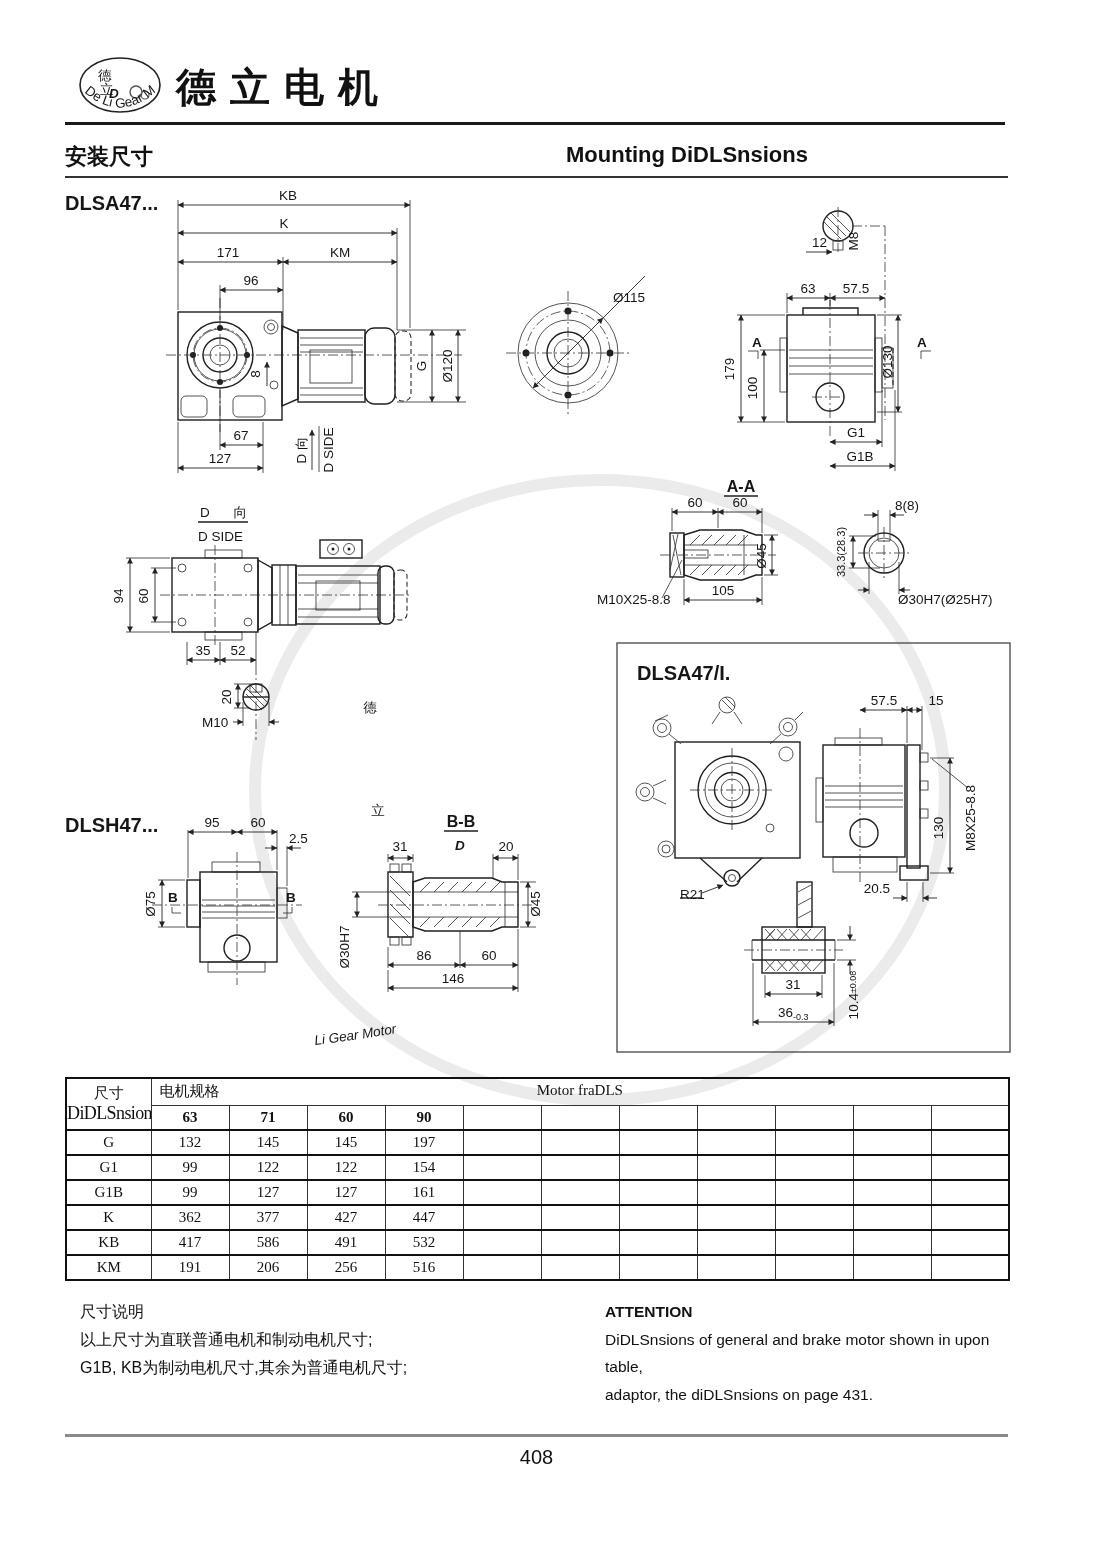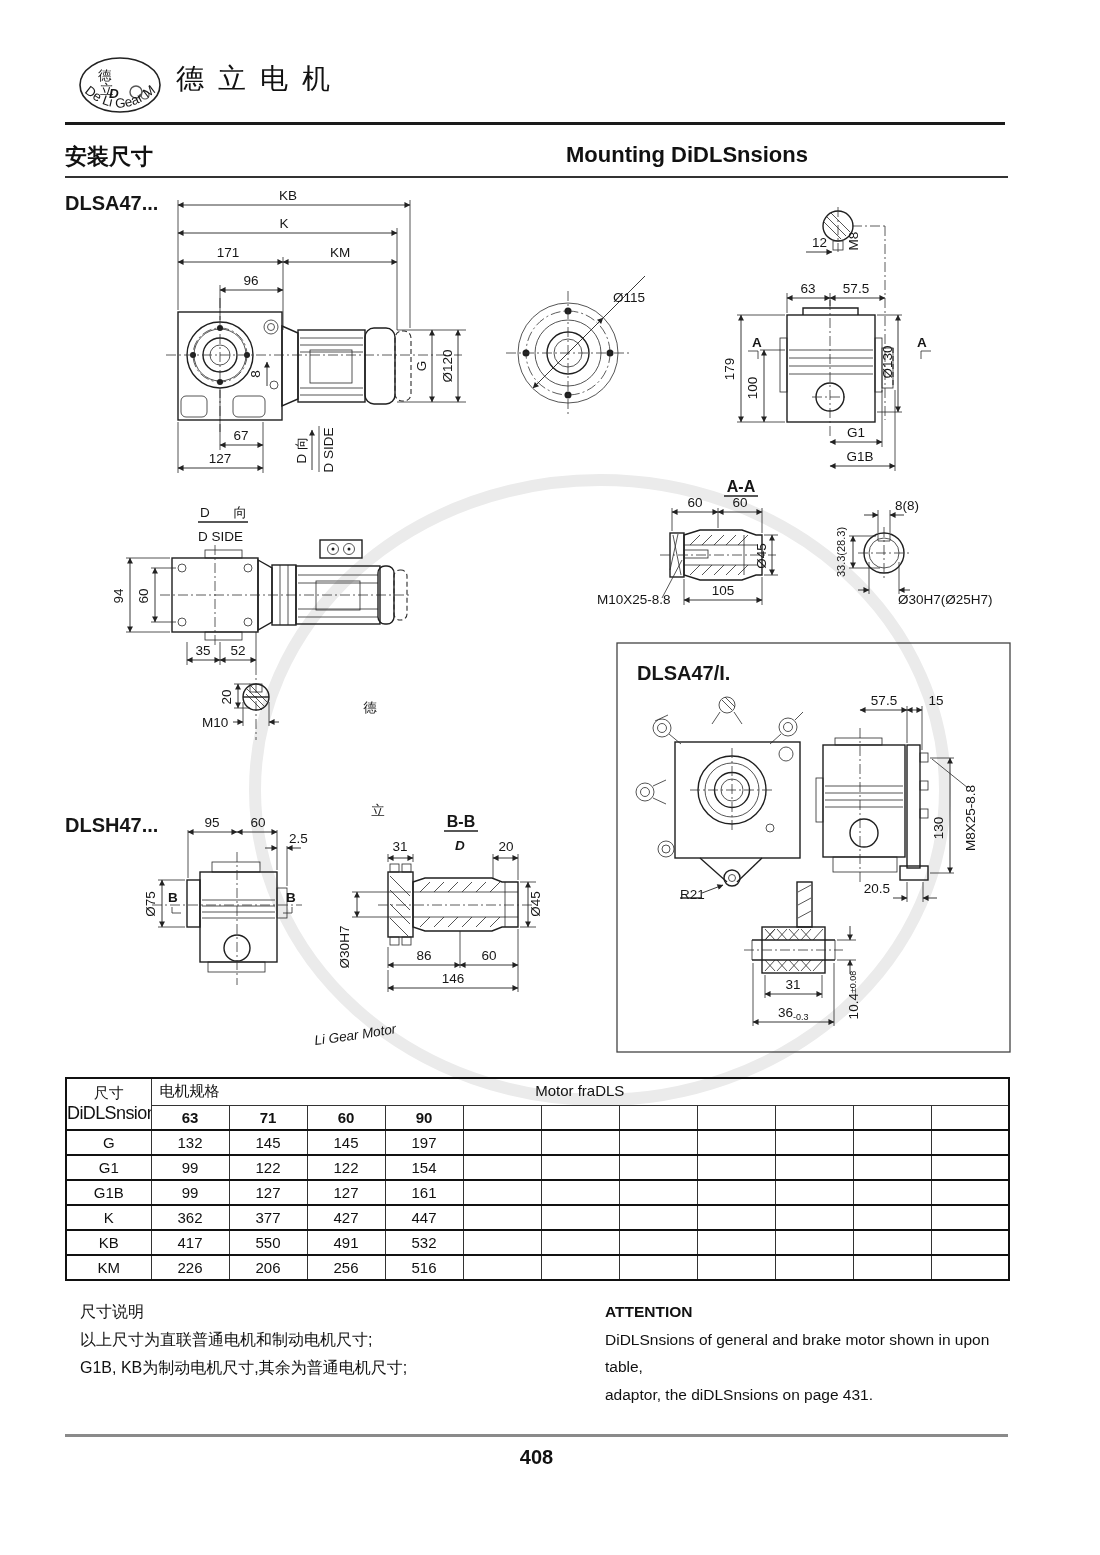--- a/index.html
+++ b/index.html
@@ -1,34 +1,34 @@
 <!DOCTYPE html>
 <html><head>
 <meta charset="utf-8">
 <style>
   html,body{margin:0;padding:0;background:#e9e9e9;}
   .page{position:relative;width:1100px;height:1555px;background:#ffffff;margin:0 auto;
         font-family:"Liberation Sans",sans-serif;color:#111;overflow:hidden;}
   .abs{position:absolute;}
-  .brand{font-size:28px;font-weight:normal;letter-spacing:14px;font-family:"DejaVu Sans",sans-serif;}
+  .brand{font-size:40px;font-weight:bold;letter-spacing:14px;font-family:"DejaVu Sans",sans-serif;}
   .rule{background:#1a1a1a;}
   .sect{font-size:22px;font-weight:bold;}
   .wm{pointer-events:none;}
   
   svg text{font-family:"Liberation Sans",sans-serif;font-size:13.5px;fill:#161616;}
   svg .ttl{font-size:20px;font-weight:bold;}
   svg .sm{font-size:11px;}
   .o{stroke:#1f1f1f;stroke-width:1.4;fill:none;}
   .x{stroke:#2a2a2a;stroke-width:.8;fill:none;}
   .d{stroke:#222;stroke-width:.9;fill:none;}
   .dd{stroke:#333;stroke-width:.8;fill:none;stroke-dasharray:10 3 2 3;}
   .dsh{stroke:#2a2a2a;stroke-width:1.1;fill:none;stroke-dasharray:5 3;}
   .dot{fill:#1f1f1f;stroke:none;}
   
-  table.dim{border-collapse:collapse;table-layout:fixed;width:943px;}
+  table.dim{border-collapse:collapse;table-layout:fixed;width:943px;font-family:Liberation Serif, serif;}
   table.dim th,table.dim td{border:1px solid #333;padding:0;text-align:center;
     font-size:15px;font-weight:normal;overflow:hidden;white-space:nowrap;}
   table.dim{border:2px solid #111;}
   table.dim .hrow td,table.dim .hrow th{border-bottom:2px solid #111;}
   table.dim tr.body td{border-top:2px solid #111;}
   .lblcell{font-weight:bold;}
   .notes{font-size:16px;line-height:28px;}
   .att{font-size:15.5px;line-height:27.5px;}
 </style>
 </head>
@@ -653,34 +653,34 @@
           <td></td>
           <td></td>
           <td></td>
           <td></td>
           <td></td>
           <td></td>
     </tr>
     <tr class="body" style="height:25px">
       <td class="lblcell">KB</td>
       <td>417</td>
-      <td>550</td>
+      <td>586</td>
       <td>491</td>
       <td>532</td>
       <td></td>
           <td></td>
           <td></td>
           <td></td>
           <td></td>
           <td></td>
           <td></td>
     </tr>
     <tr class="body" style="height:25px">
       <td class="lblcell">KM</td>
-      <td>226</td>
+      <td>191</td>
       <td>206</td>
       <td>256</td>
       <td>516</td>
       <td></td>
           <td></td>
           <td></td>
           <td></td>
           <td></td>
           <td></td>
           <td></td>
@@ -694,15 +694,15 @@
     <div>G1B, KB为制动电机尺寸,其余为普通电机尺寸;</div>
   </div>
 
   <div class="abs att" style="left:605px;top:1298px;width:420px;">
     <div style="font-weight:bold">ATTENTION</div>
     <div>DiDLSnsions of general and brake motor shown in upon table,</div>
     <div>adaptor, the diDLSnsions on page 431.</div>
   </div>
 
   <div class="abs" style="left:65px;top:1434px;width:943px;height:3px;background:#8a8a8a;"></div>
-  <div class="abs" style="left:65px;top:1446px;width:943px;text-align:center;font-size:20px;font-weight:bold;">408</div>
+  <div class="abs" style="left:65px;top:1446px;width:943px;text-align:center;font-size:20px;">408</div>
 
 </div>
 
 </body></html>

